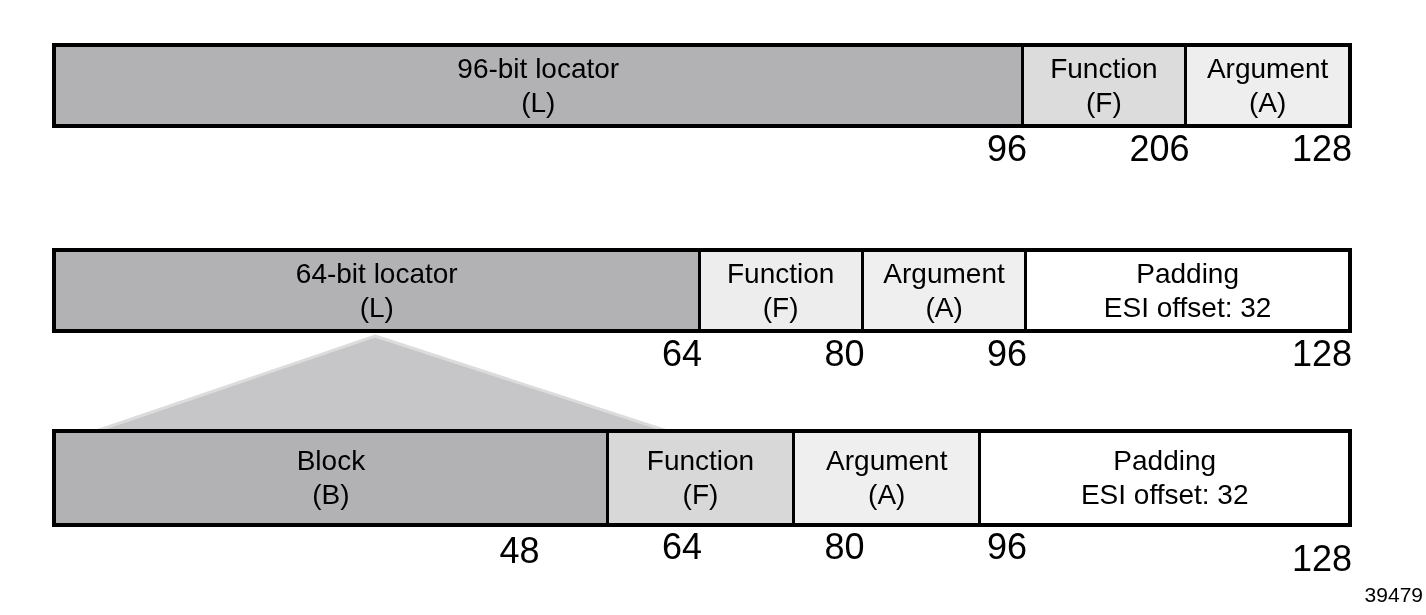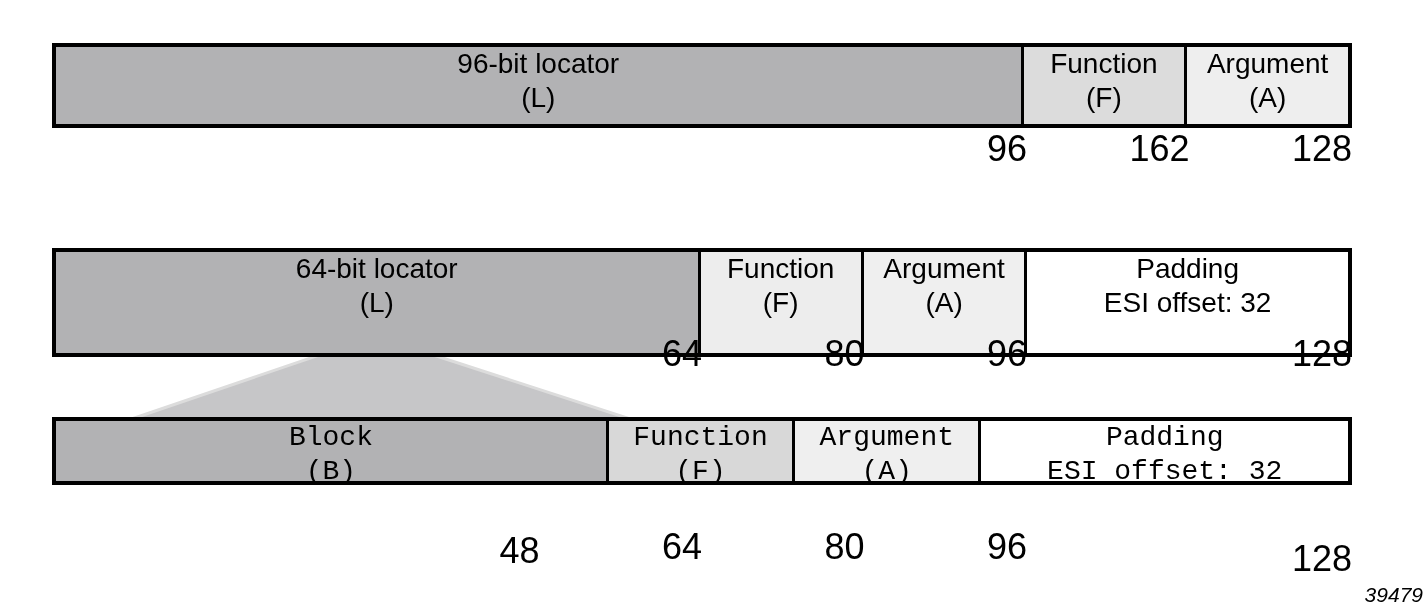--- a/index.html
+++ b/index.html
@@ -32,20 +32,21 @@
     display: flex;
     z-index: 1;
     background: #ffffff;
   }
   .segment {
     box-sizing: border-box;
     border-left: 3px solid #000000;
     display: flex;
     flex-direction: column;
     align-items: center;
+    justify-content: center;
     text-align: center;
     overflow: hidden;
   }
   .segment.first { border-left: none; }
   .segment .line {
     font-size: 28px;
     line-height: 34px;
     white-space: nowrap;
   }
   .tick {
@@ -55,21 +56,20 @@
     line-height: 30px;
     white-space: nowrap;
     z-index: 1;
   }
   .figure-number {
     position: absolute;
     transform: translateX(-100%);
     font-size: 21px;
     line-height: 21px;
     z-index: 1;
-    font-style: italic;
   }
 </style>
 </head>
 <body>
 
 <div id="stage">
   <svg class="wedge-svg" viewBox="0 0 1426 615" xmlns="http://www.w3.org/2000/svg">
     <polygon id="wedge-polygon" points="375,336 701,442 64,442" stroke-width="3" fill="#c6c6c8" stroke="#dcdcdc"></polygon>
   </svg>
   <div id="bars-root">
@@ -81,23 +81,23 @@
         <div class="segment" style="flex: 16 0 0px; background: rgb(220, 220, 220);">
           <span class="line">Function</span>
           <span class="line">(F)</span>
         </div>
         <div class="segment" style="flex: 16 0 0px; background: rgb(238, 238, 238);">
           <span class="line">Argument</span>
           <span class="line">(A)</span>
         </div>
       </div>
       <span class="tick" style="left: 1027px; top: 134px;">96</span>
-      <span class="tick" style="left: 1189.5px; top: 134px;">162</span>
+      <span class="tick" style="left: 1189.5px; top: 134px;">206</span>
       <span class="tick" style="left: 1352px; top: 134px;">128</span>
-      <div class="bar" style="top: 248px; height: 109px;">
+      <div class="bar" style="top: 248px; height: 85px;">
         <div class="segment first" style="flex: 64 0 0px; background: rgb(178, 178, 180);">
           <span class="line">64-bit locator</span>
           <span class="line">(L)</span>
         </div>
         <div class="segment" style="flex: 16 0 0px; background: rgb(237, 237, 237);">
           <span class="line">Function</span>
           <span class="line">(F)</span>
         </div>
         <div class="segment" style="flex: 16 0 0px; background: rgb(239, 239, 239);">
           <span class="line">Argument</span>
@@ -105,21 +105,21 @@
         </div>
         <div class="segment" style="flex: 32 0 0px; background: rgb(255, 255, 255);">
           <span class="line">Padding</span>
           <span class="line">ESI offset: 32</span>
         </div>
       </div>
       <span class="tick" style="left: 702px; top: 339px;">64</span>
       <span class="tick" style="left: 864.5px; top: 339px;">80</span>
       <span class="tick" style="left: 1027px; top: 339px;">96</span>
       <span class="tick" style="left: 1352px; top: 339px;">128</span>
-      <div class="bar" style="top: 417px; height: 68px; font-family: Liberation Mono, monospace;">
+      <div class="bar" style="top: 429px; height: 98px;">
         <div class="segment first" style="flex: 48 0 0px; background: rgb(178, 178, 180);">
           <span class="line">Block</span>
           <span class="line">(B)</span>
         </div>
         <div class="segment" style="flex: 16 0 0px; background: rgb(216, 216, 216);">
           <span class="line">Function</span>
           <span class="line">(F)</span>
         </div>
         <div class="segment" style="flex: 16 0 0px; background: rgb(239, 239, 239);">
           <span class="line">Argument</span>

